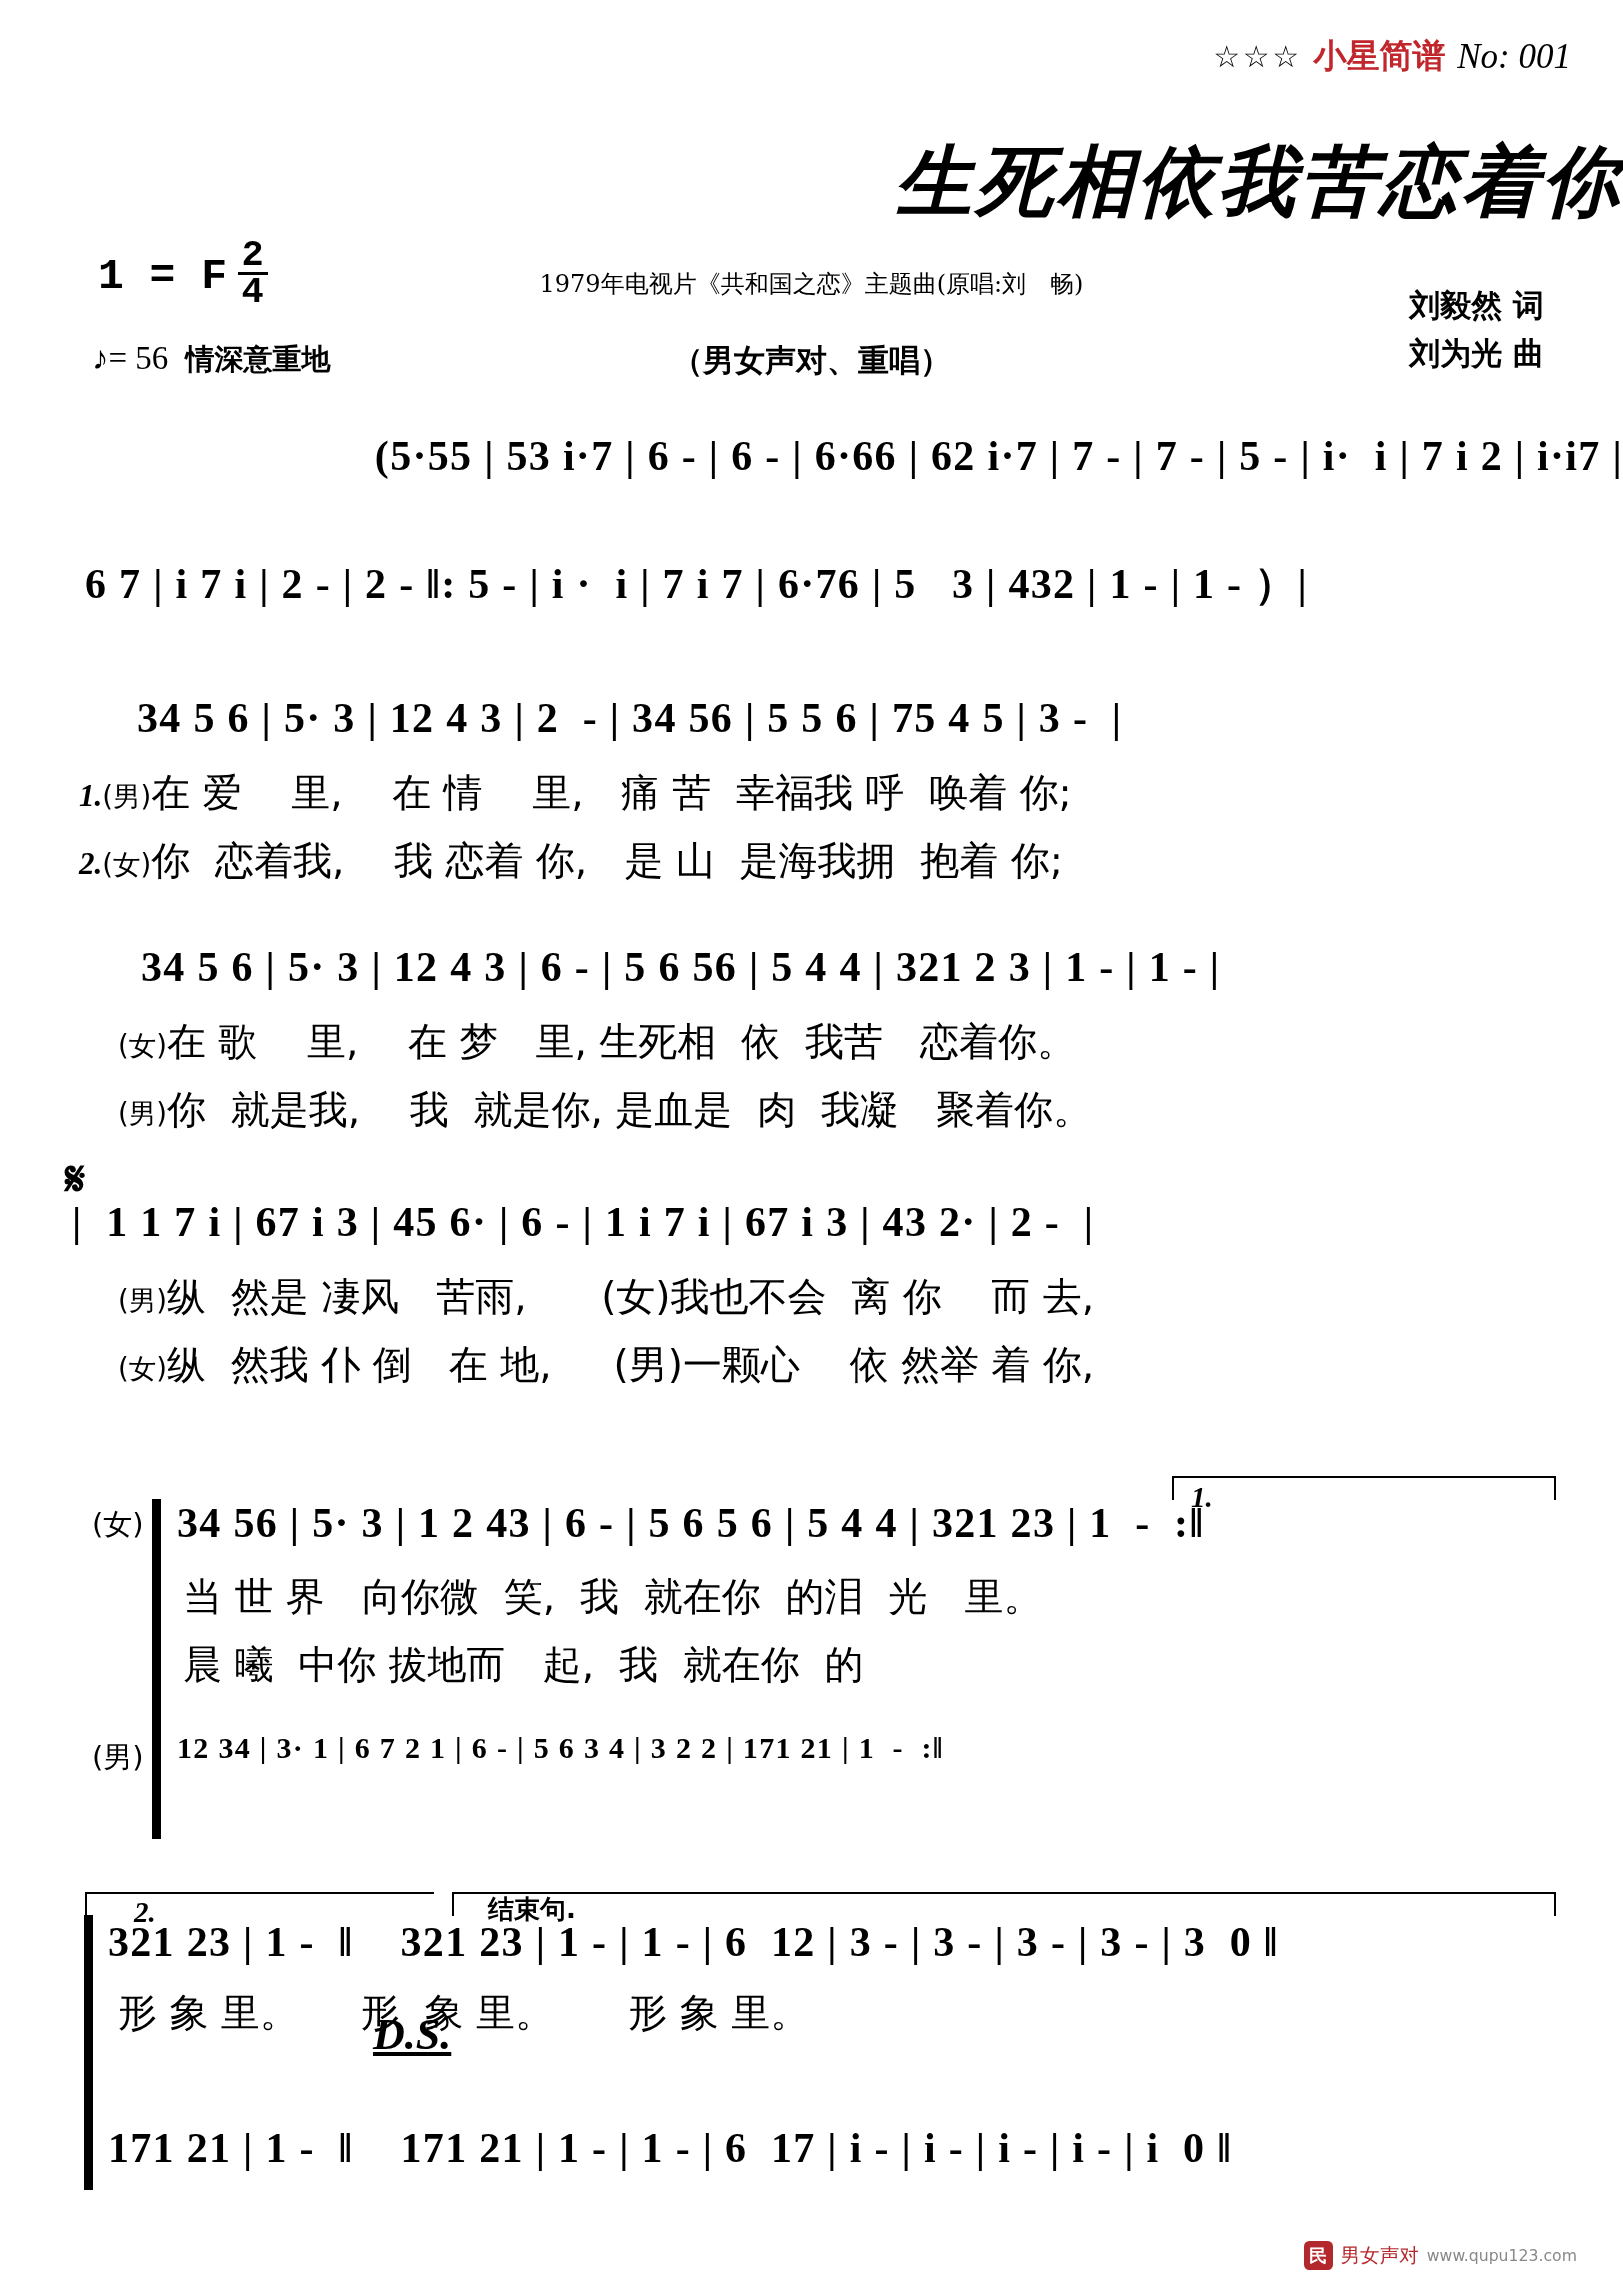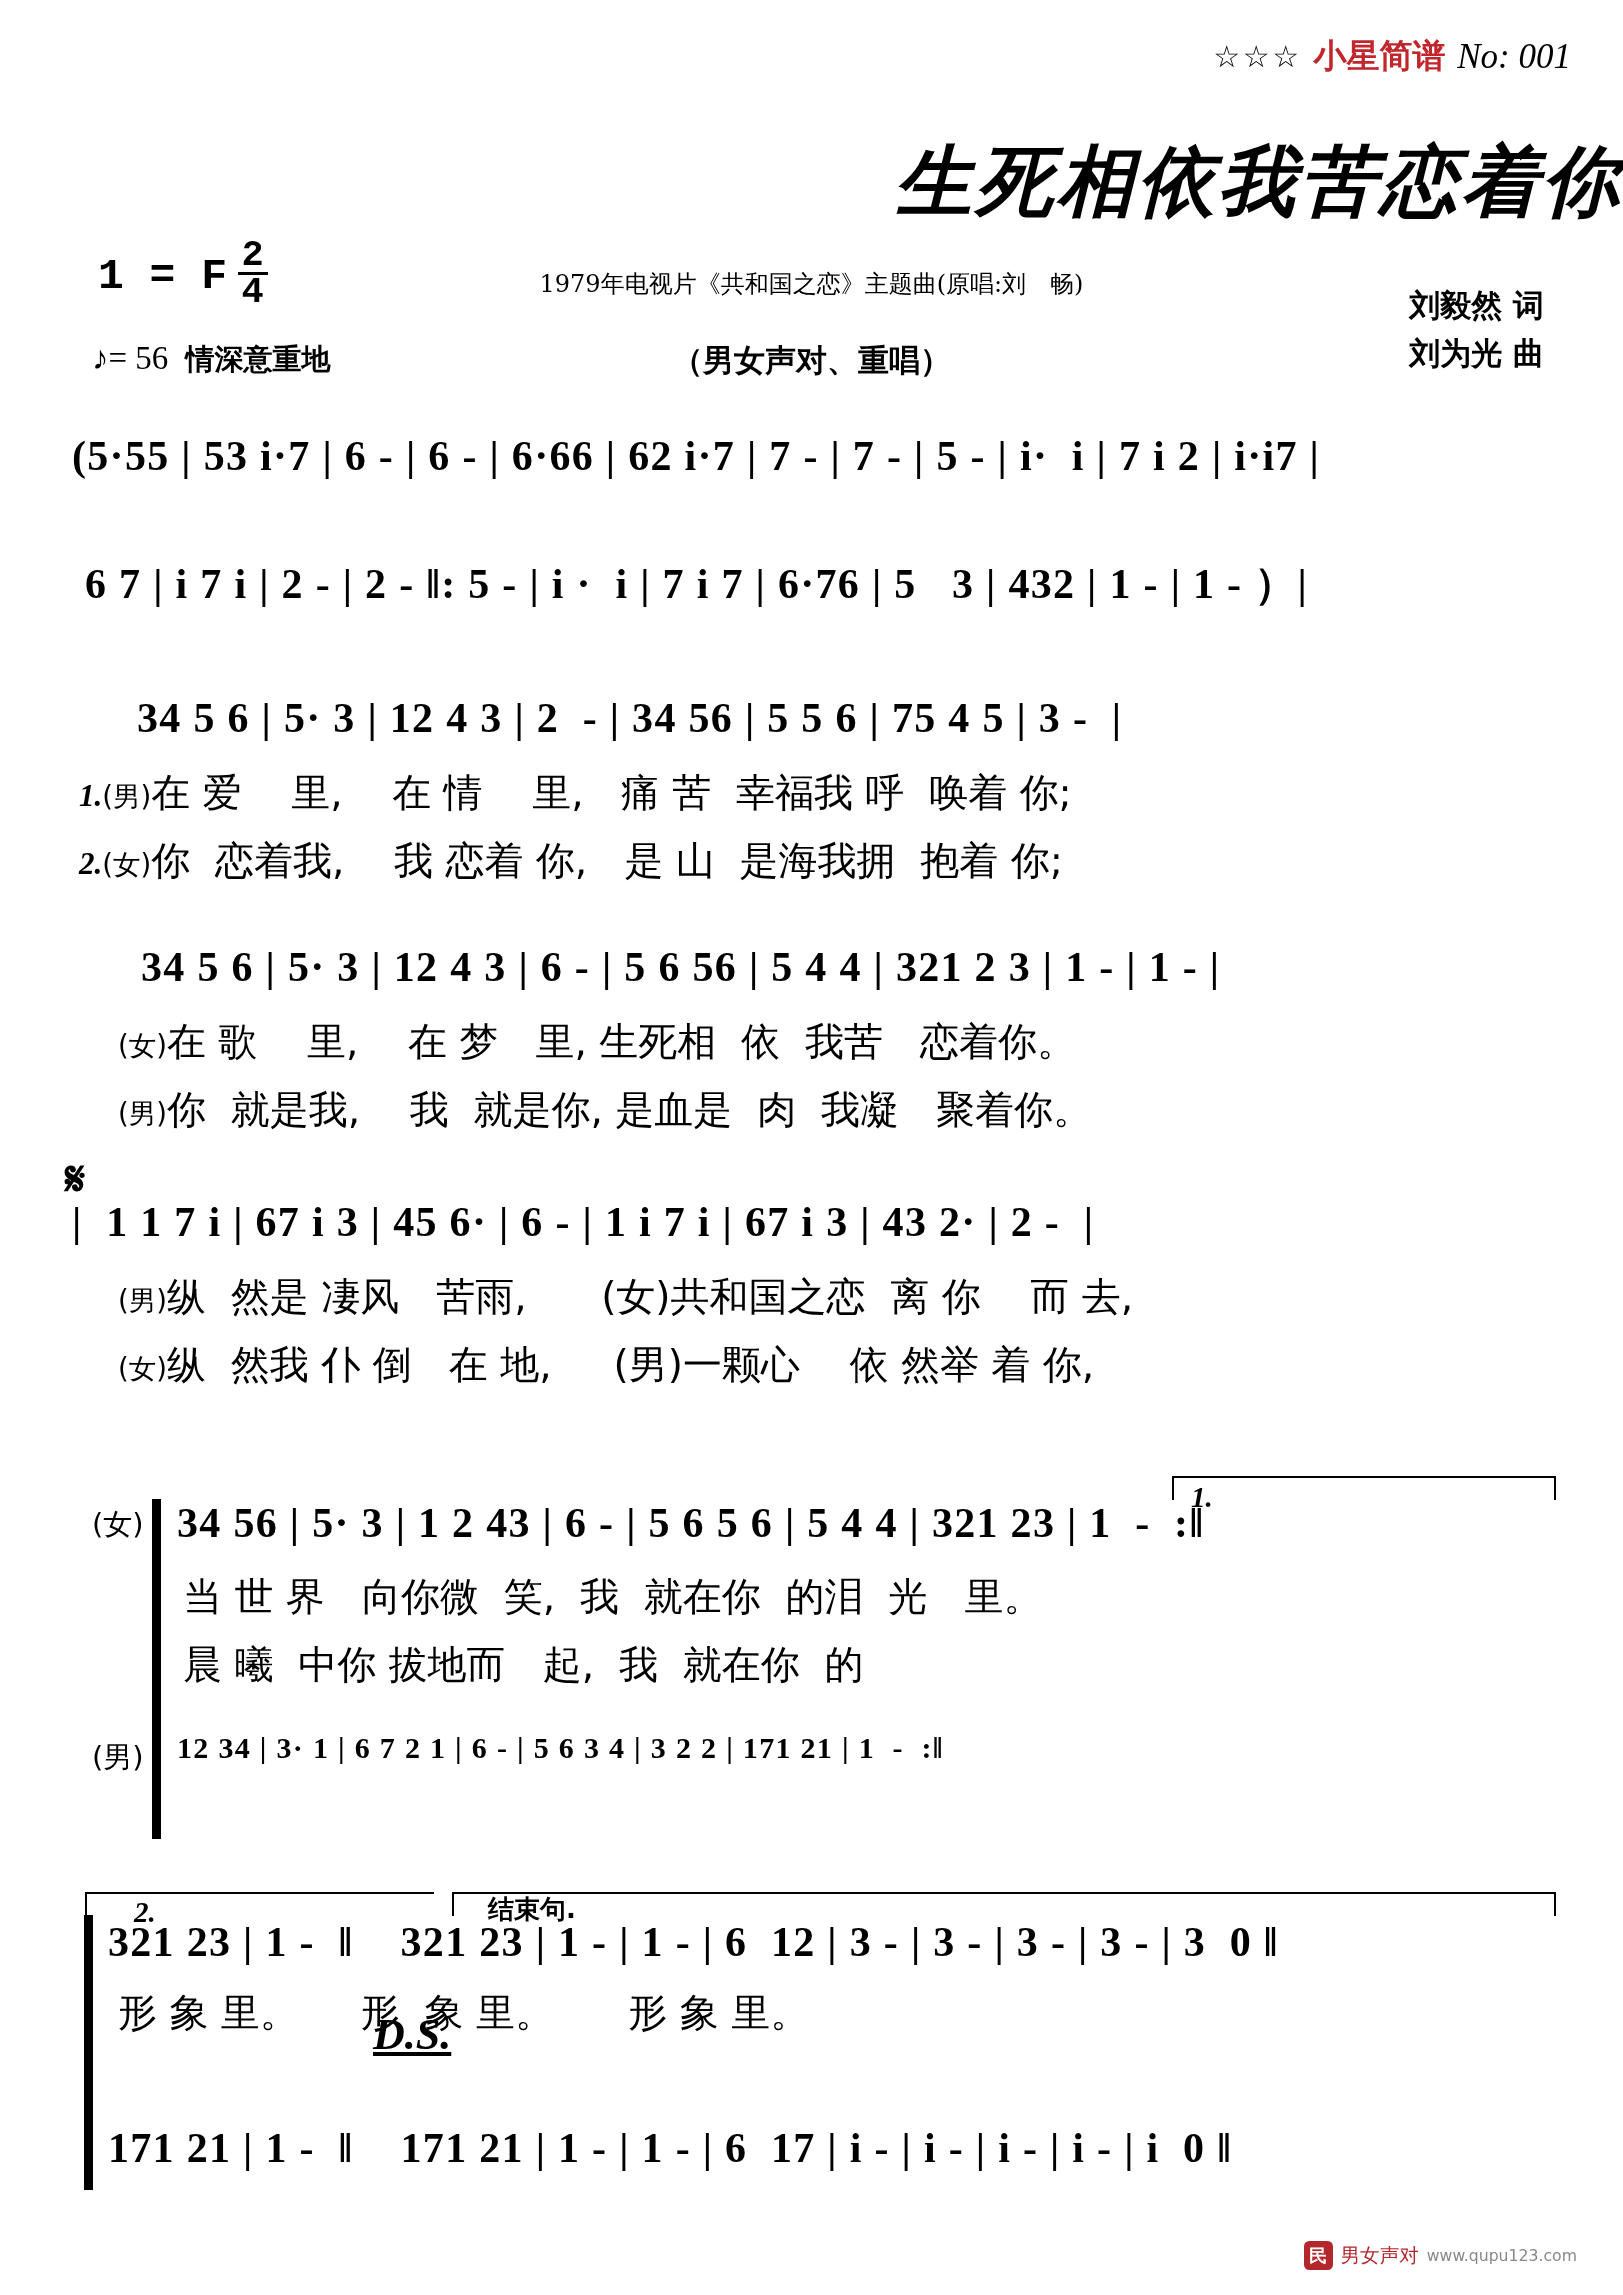--- a/index.html
+++ b/index.html
@@ -245,21 +245,21 @@
     <span>♪= 56</span>
     <span class="mood">情深意重地</span>
   </div>
 
   <div class="credits">
     <div>刘毅然 词</div>
     <div>刘为光 曲</div>
   </div>
 
   <div class="row" style="top:432px;">
-    <div class="notes notes-plain" style="margin-left:72px; font-size:42px;">(5·55 | 53 i·7 | 6 - | 6 - | 6·66 | 62 i·7 | 7 - | 7 - | 5 - | i·  i | 7 i 2 | i·i7 |</div>
+    <div class="notes notes-plain" style="margin-left:72px; font-size:42px;text-align:right;">(5·55 | 53 i·7 | 6 - | 6 - | 6·66 | 62 i·7 | 7 - | 7 - | 5 - | i·  i | 7 i 2 | i·i7 |</div>
   </div>
   <div class="row" style="top:556px;">
     <div class="notes notes-plain" style="margin-left:85px; font-size:42px;">6 7 | i 7 i | 2 - | 2 - ‖: 5 - | i ·  i | 7 i 7 | 6·76 | 5   3 | 432 | 1 - | 1 - ）|</div>
   </div>
 
   <div class="row" style="top:694px;">
     <div class="notes notes-plain" style="margin-left:137px; font-size:42px;">34 5 6 | 5· 3 | 12 4 3 | 2  - | 34 56 | 5 5 6 | 75 4 5 | 3 -  |</div>
     <div style="margin-left:79px; margin-top:23.6px;">
       <span class="lyric-num" style="font-size:31px;">1.</span><span class="lyric" style="font-size:27.5px;">(男)</span><span class="lyric">在 爱    里,    在 情    里,   痛 苦  幸福我 呼  唤着 你;</span>
     </div>
@@ -275,21 +275,21 @@
     </div>
     <div style="margin-left:118px; margin-top:14.4px;">
       <span class="lyric" style="font-size:27.5px;">(男)</span><span class="lyric">你  就是我,    我  就是你, 是血是  肉  我凝   聚着你。</span>
     </div>
   </div>
 
   <div class="seg-mark" style="top:1152px; left:65px;">𝄋</div>
   <div class="row" style="top:1198px;">
     <div class="notes notes-plain" style="margin-left:72px; font-size:42px;">|  1 1 7 i | 67 i 3 | 45 6· | 6 - | 1 i 7 i | 67 i 3 | 43 2· | 2 -  |</div>
     <div style="margin-left:118px; margin-top:23.6px;">
-      <span class="lyric" style="font-size:27.5px;">(男)</span><span class="lyric">纵  然是 凄风   苦雨,      (女)共和国之恋  离 你    而 去,</span>
+      <span class="lyric" style="font-size:27.5px;">(男)</span><span class="lyric">纵  然是 凄风   苦雨,      (女)我也不会  离 你    而 去,</span>
     </div>
     <div style="margin-left:118px; margin-top:14.4px;">
       <span class="lyric" style="font-size:27.5px;">(女)</span><span class="lyric">纵  然我 仆 倒   在 地,     (男)一颗心    依 然举 着 你,</span>
     </div>
   </div>
 
   <div class="bracket-top r" style="top:1476px; left:1172px; width:380px;"></div>
   <div class="bracket-label" style="top:1481px; left:1191px;">1.</div>
 
   <div class="sysbrace" style="top:1499px; left:152px; height:262px;"></div>

